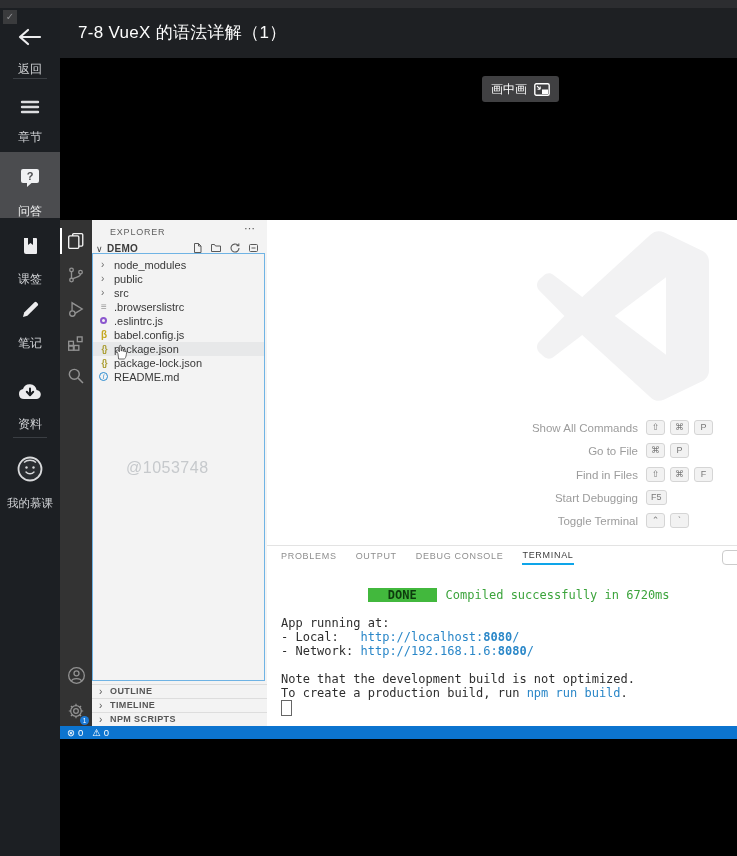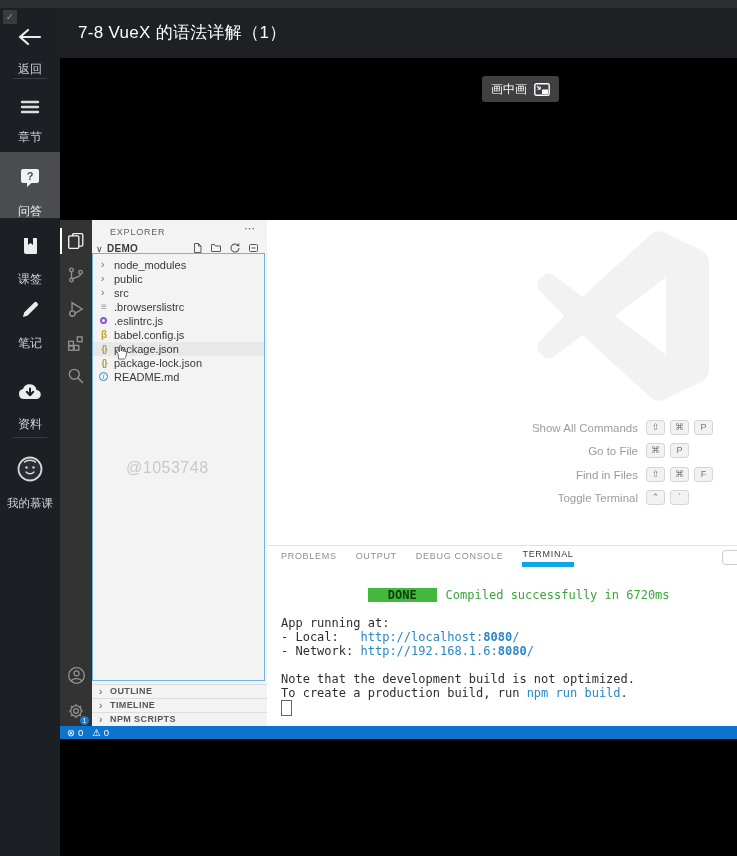--- a/index.html
+++ b/index.html
@@ -82,21 +82,21 @@
   .srow{position:relative;height:23.3px;}
   .slabel{position:absolute;right:99px;top:3px;font-size:11.5px;color:#9c9c9c;}
   .skeys{position:absolute;left:379px;top:1px;display:flex;gap:5px;}
   .kbd{min-width:9px;padding:1px 4px;background:#f2f2f2;border:1px solid #d5d5d5;border-radius:3px;
        font-size:9px;color:#787878;text-align:center;line-height:11px;}
 
   .panel{position:absolute;left:207px;top:325px;width:470px;height:181px;background:#fff;
          border-top:1px solid #e3e3e3;box-sizing:border-box;overflow:hidden;}
   .tabs{position:absolute;left:14px;top:0;height:20px;display:flex;gap:19px;align-items:center;}
   .tab{font-size:9px;letter-spacing:.7px;color:#8e8e8e;cursor:pointer;padding:3px 0;}
-  .tab.active{color:#3c3c3c;border-bottom:5px solid #0ea5e9;}
+  .tab.active{color:#3c3c3c;border-bottom:2px solid #0ea5e9;}
   .panel-corner{position:absolute;right:-7px;top:4px;width:20px;height:13px;border:1px solid #ccc;
                 border-radius:4px;background:#fff;}
   .term{position:absolute;left:14px;top:28px;font-family:"DejaVu Sans Mono",monospace;
         font-size:12px;line-height:14px;color:#2e2e2e;}
   .tline{white-space:pre;height:14px;}
   .done-line{height:15px;}
   .done-badge{background:var(--done-badge-bg,#42b83d);color:#0d3a0d;font-weight:bold;padding:0 20px;}
   .done-msg{color:var(--terminal-green,#3ca43c);margin-left:9px;}
   #term-lines{margin-top:27px;}
   .seg-p{color:#2e2e2e;}
@@ -315,20 +315,26 @@
                 <span class="kbd">⌘</span>
                 <span class="kbd">P</span>
               </span>
             </div>
             <div class="srow">
               <span class="slabel">Find in Files</span>
               <span class="skeys">
                 <span class="kbd">⇧</span>
                 <span class="kbd">⌘</span>
                 <span class="kbd">F</span>
+              </span>
+            </div>
+            <div class="srow">
+              <span class="slabel">Start Debugging</span>
+              <span class="skeys">
+                <span class="kbd">F5</span>
               </span>
             </div>
             <div class="srow">
               <span class="slabel">Toggle Terminal</span>
               <span class="skeys">
                 <span class="kbd">⌃</span>
                 <span class="kbd">`</span>
               </span>
             </div>
           </div>

